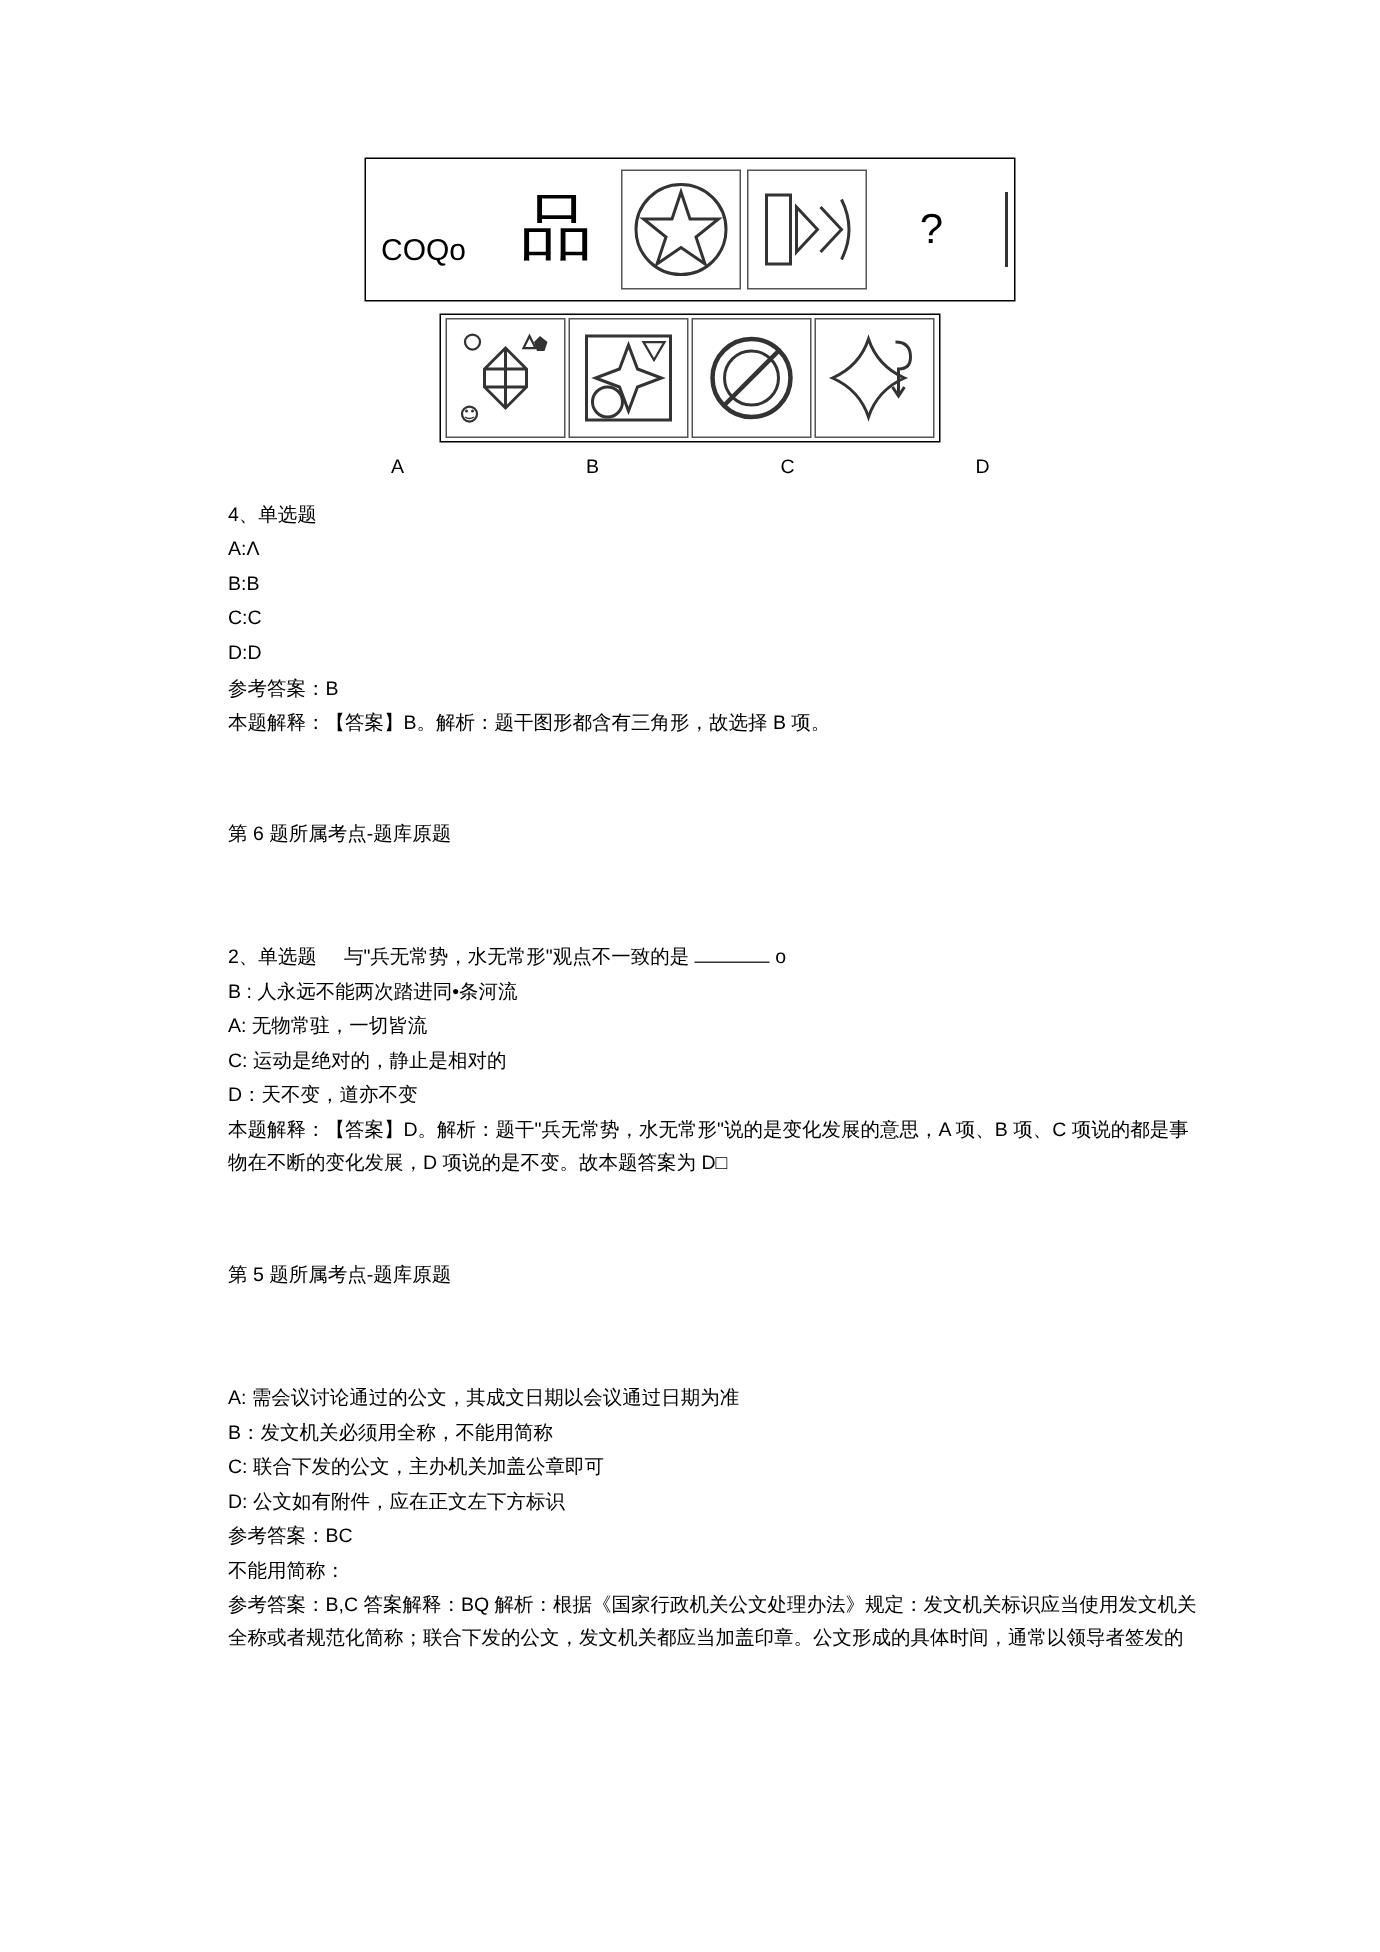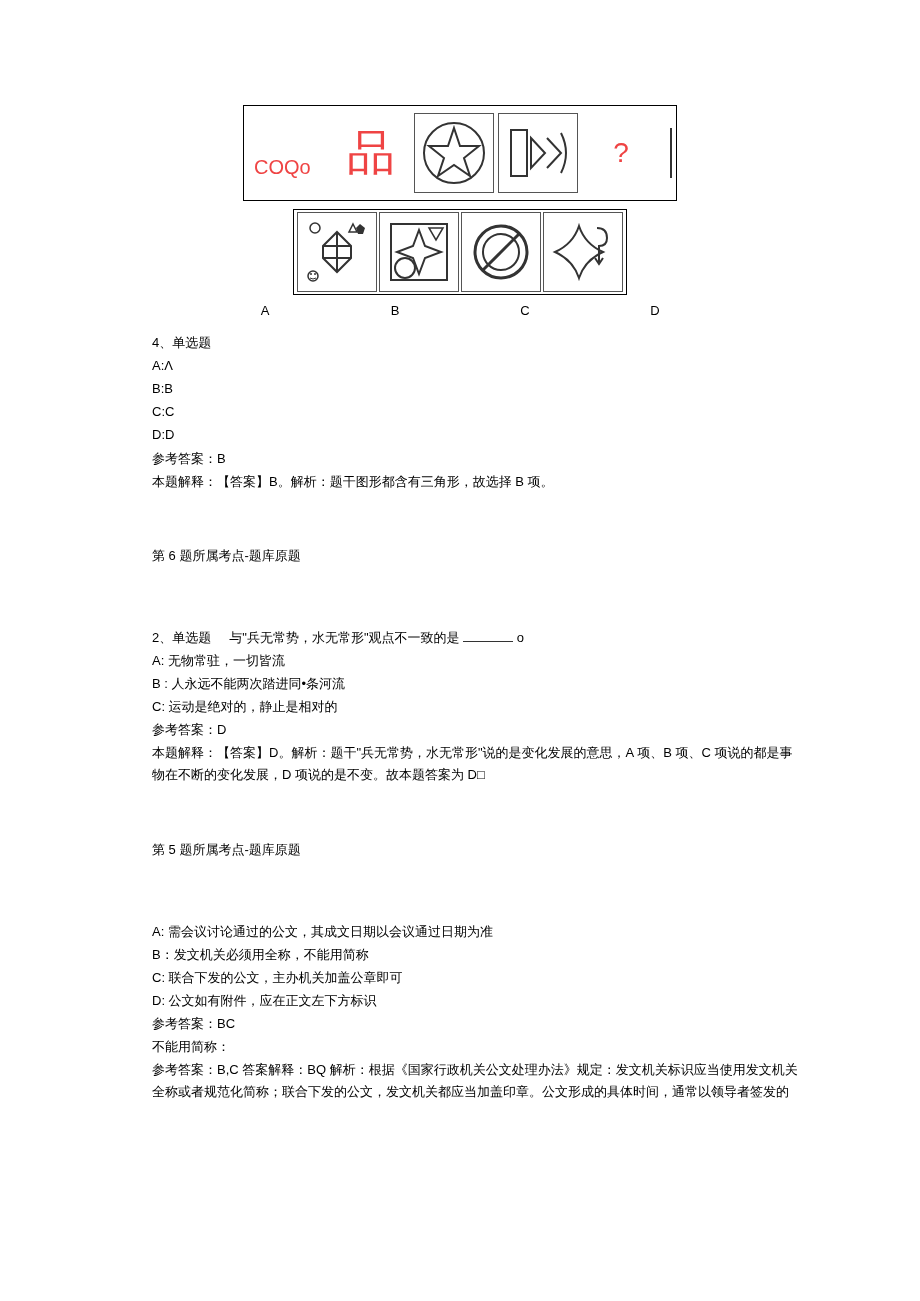--- a/index.html
+++ b/index.html
@@ -36,21 +36,21 @@
     .cell {
       border: 1px solid #555;
       width: 78px;
       height: 78px;
       margin: 0 2px;
       display: flex;
       align-items: center;
       justify-content: center;
       font-size: 32px;
       font-family: Arial, sans-serif;
-      color: #ef4444;
+      color: #000000;
       position: relative;
     }
     .cell.noborder {
       border: none;
     }
     .cell .coqo {
       font-size: 20px;
       font-family: Arial, sans-serif;
       letter-spacing: 0px;
       position: absolute;
@@ -199,24 +199,24 @@
     <div class="line">第 6 题所属考点-题库原题</div>
   </div>
 
   <div class="q-block">
     <div class="line">
       <span>2、单选题</span>&nbsp;&nbsp;&nbsp;&nbsp;
       <span>与"兵无常势，水无常形"观点不一致的是</span>
       <span class="blank"></span>
       <span>o</span>
     </div>
+    <div class="line">B : 人永远不能两次踏进同•条河流</div>
     <div class="line">A: 无物常驻，一切皆流</div>
-    <div class="line">B : 人永远不能两次踏进同•条河流</div>
     <div class="line">C: 运动是绝对的，静止是相对的</div>
-    <div class="line">参考答案：D</div>
+    <div class="line">D：天不变，道亦不变</div>
     <div class="line">本题解释：【答案】D。解析：题干"兵无常势，水无常形"说的是变化发展的意思，A 项、B 项、C 项说的都是事物在不断的变化发展，D 项说的是不变。故本题答案为 D□</div>
     <div class="spacer-lg"></div>
     <div class="line">第 5 题所属考点-题库原题</div>
   </div>
 
   <div class="q-block">
     <div class="line">A: 需会议讨论通过的公文，其成文日期以会议通过日期为准</div>
     <div class="line">B：发文机关必须用全称，不能用简称</div>
     <div class="line">C: 联合下发的公文，主办机关加盖公章即可</div>
     <div class="line">D: 公文如有附件，应在正文左下方标识</div>

